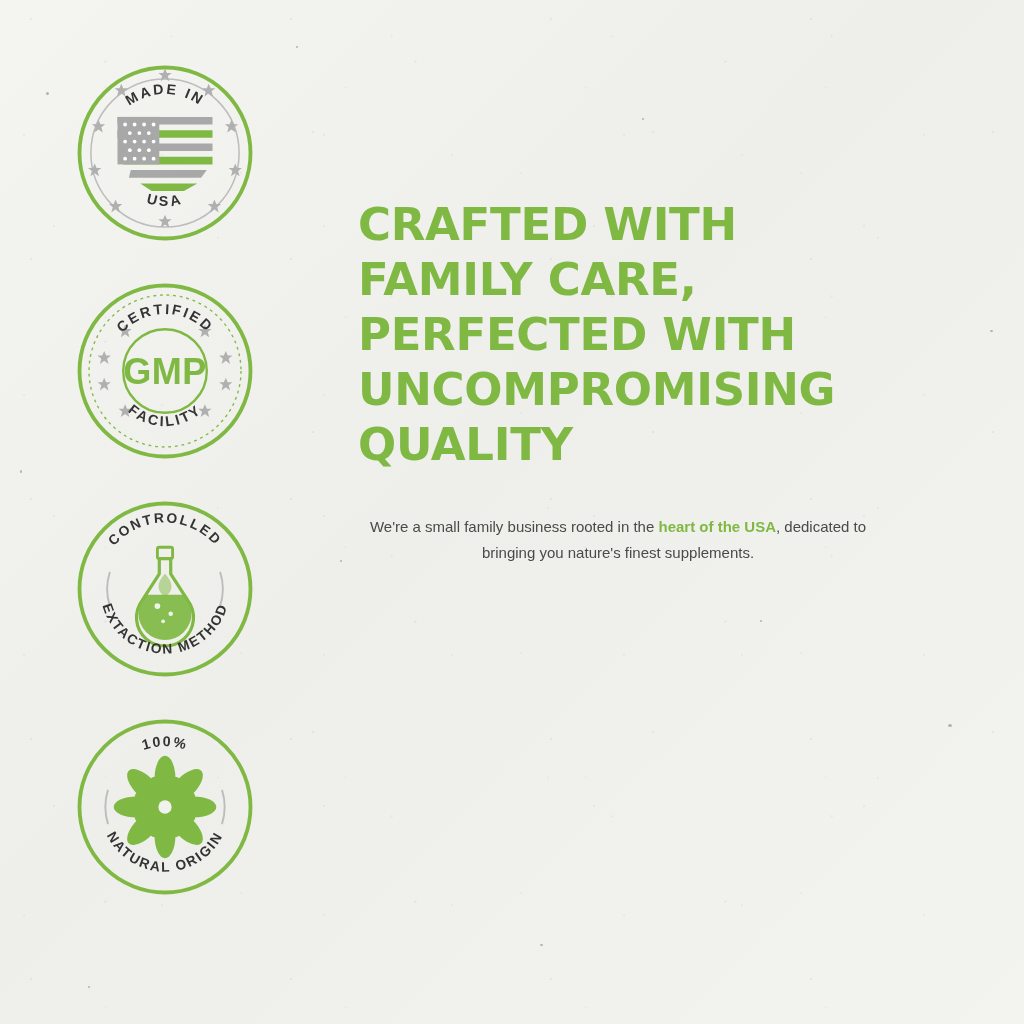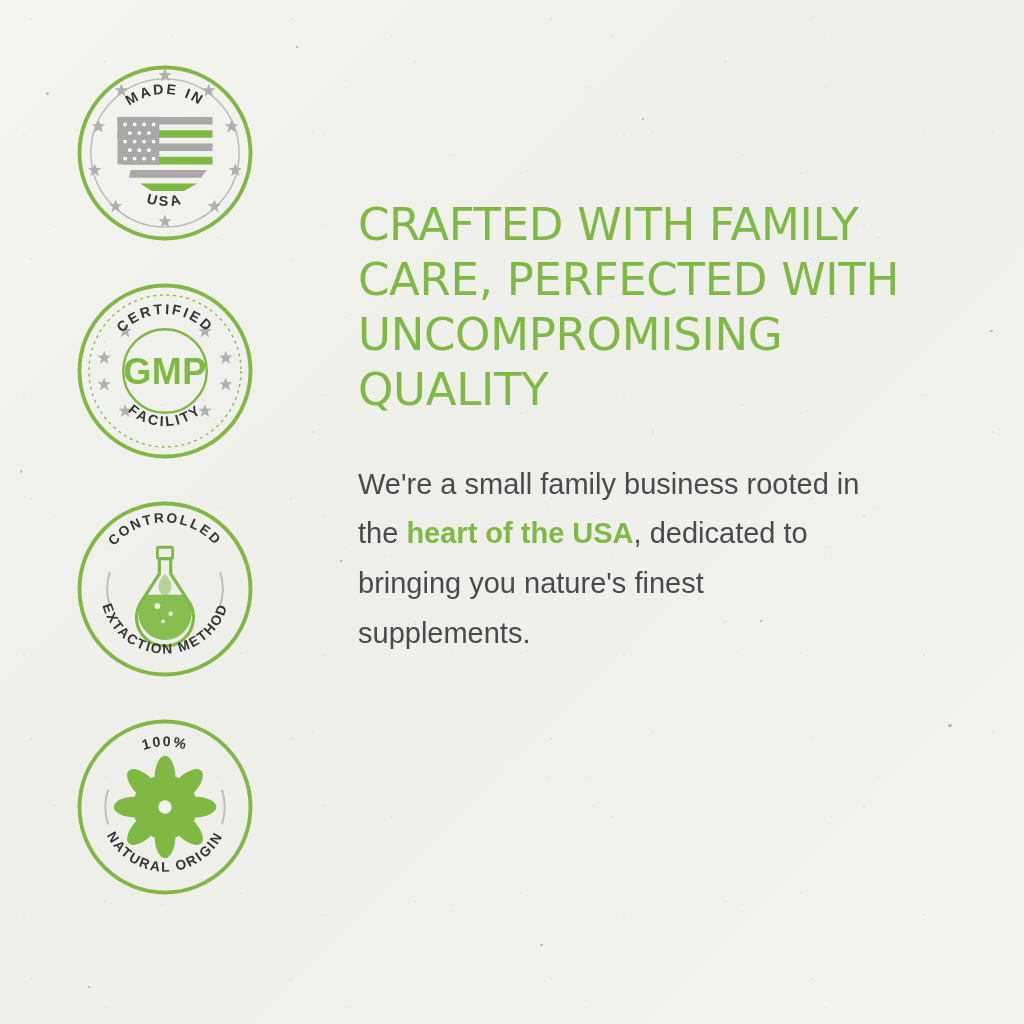--- a/index.html
+++ b/index.html
@@ -66,34 +66,35 @@
   .content-col {
     flex: 1;
     position: relative;
     z-index: 2;
     padding: 198px 118px 0 28px;
   }
   .headline {
     color: #7fb943;
     font-size: 45px;
     line-height: 1.22;
-    font-weight: 400;
+    font-weight: 700;
     letter-spacing: -0.3px;
     text-transform: uppercase;
     margin: 0 0 42px 0;
     max-width: 560px;
     font-family: "DejaVu Sans", sans-serif;
   }
   .para {
     color: #4a4a4a;
-    font-size: 29px;
+    font-size: 15px;
     line-height: 1.72;
     margin: 0 0 28px 0;
     max-width: 520px;
     font-weight: 400;
+    text-align: center;
   }
   .hl {
     color: #7fb943;
     font-weight: 700;
   }
 </style>
 </head>
 <body>
 
 <div class="paper-texture"></div>

